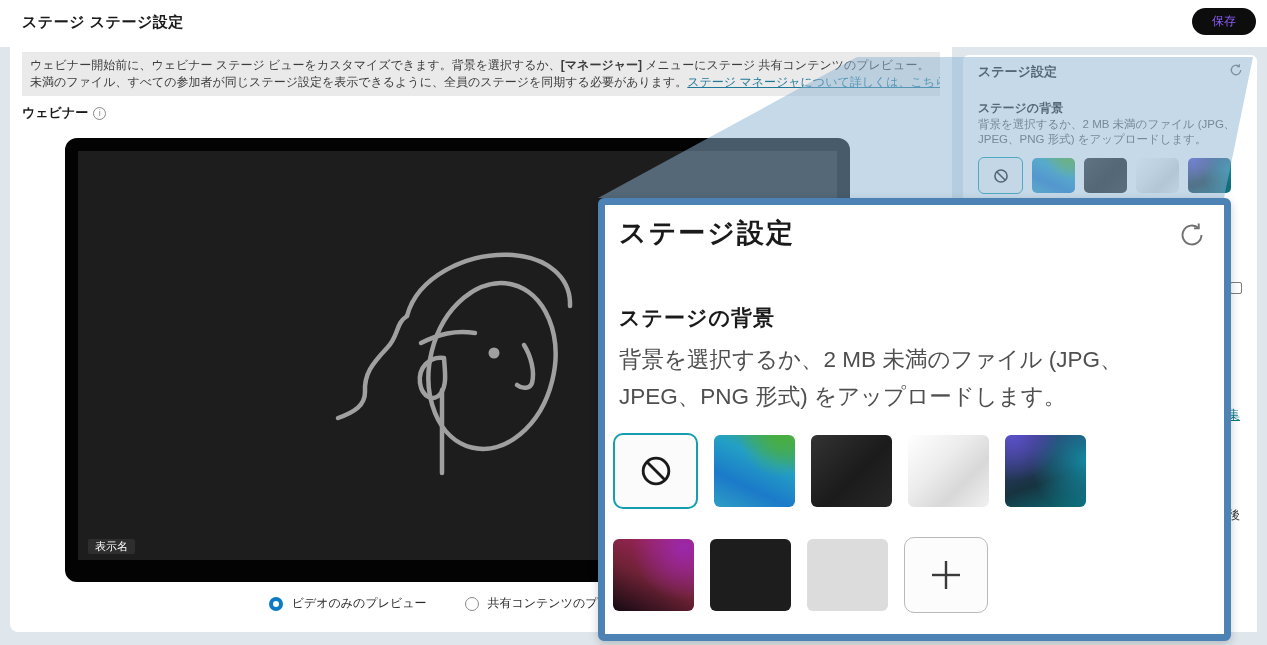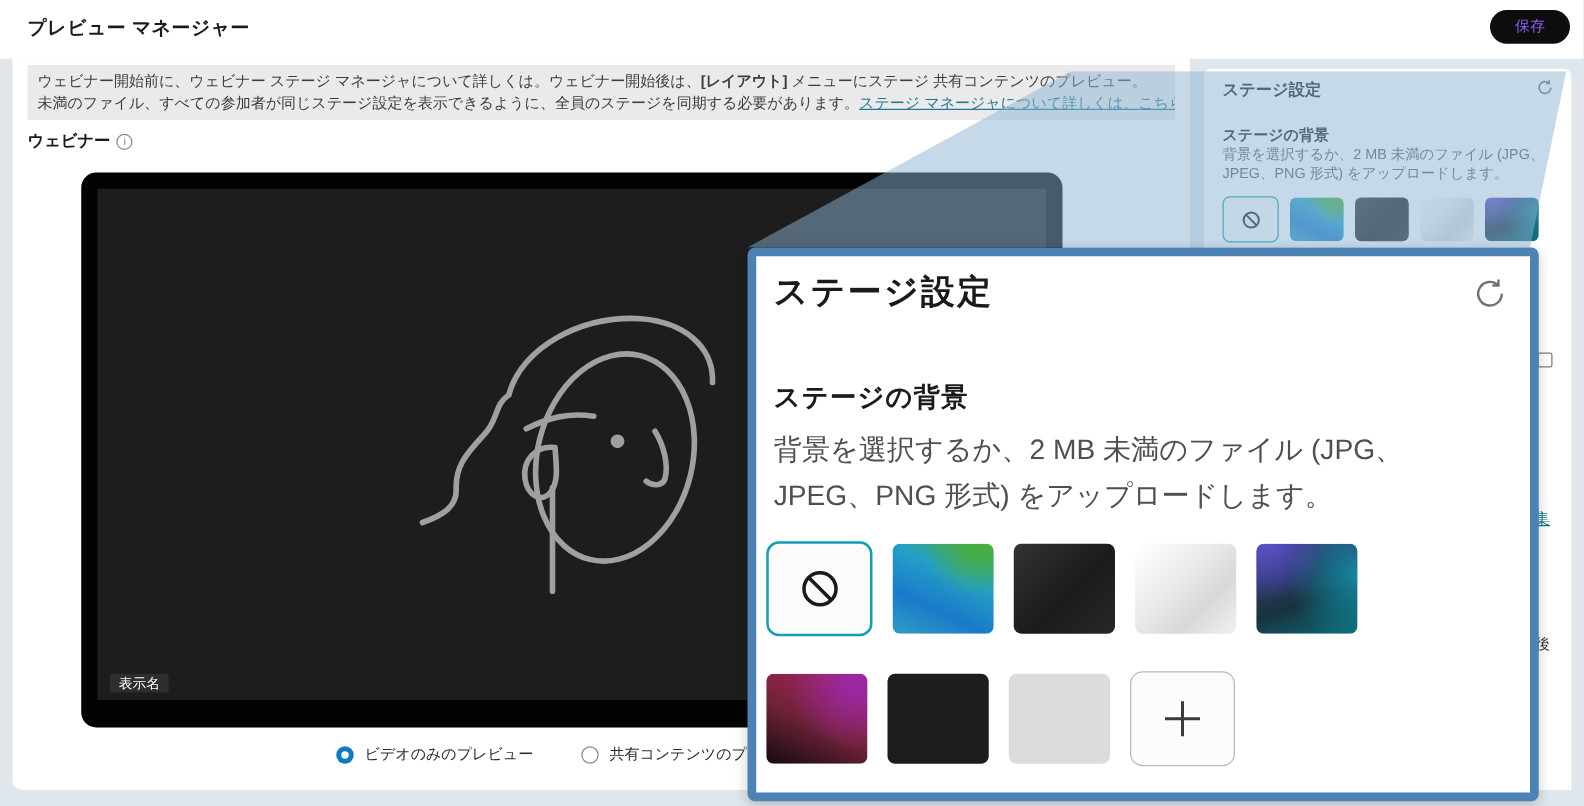--- a/index.html
+++ b/index.html
@@ -66,27 +66,27 @@
   .sw-redpurple { background:radial-gradient(circle at 88% 12%, #9a28aa 0%, rgba(154,40,170,0) 55%), linear-gradient(25deg, #150a12 0%, #6f2236 45%, #a3255c 90%); }
   .sw-black { background:#1d1d1d; }
   .sw-lightgray { background:#dcdcdc; }
 </style>
 </head>
 <body>
 
 <div class="page">
 
   <div class="header">
-    <div class="header-title">プレビュー マネージャー</div>
+    <div class="header-title">ステージ ステージ設定</div>
     <button class="save-btn">保存</button>
   </div>
 
   <div class="main-card">
     <div class="banner">
-      <div><span>ウェビナー開始前に、ウェビナー ステージ マネージャについて詳しくは。ウェビナー開始後は、</span><b>[レイアウト]</b><span> メニューにステージ 共有コンテンツのプレビュー。</span></div>
+      <div><span>ウェビナー開始前に、ウェビナー ステージ ビューをカスタマイズできます。背景を選択するか、</span><b>[マネージャー]</b><span> メニューにステージ 共有コンテンツのプレビュー。</span></div>
       <div><span>未満のファイル、すべての参加者が同じステージ設定を表示できるように、全員のステージを同期する必要があります。</span><a>ステージ マネージャについて詳しくは、こちらをご覧ください。</a></div>
     </div>
 
     <div class="preview-heading"><span>ウェビナー</span><span class="info-icon">i</span></div>
 
     <div class="preview-box">
       <svg class="avatar-svg" viewBox="0 0 285 340" fill="none">
         <g stroke="#a0a0a0" stroke-width="4.5" stroke-linecap="round" fill="none">
           <path d="M 82 74 C 92 36 140 10 188 13 C 224 16 244 36 245 60 L 245 64"></path>
           <path d="M 82 74 C 70 82 74 94 62 106 C 47 122 39 132 40 150 C 40 163 30 170 13 176"></path>

